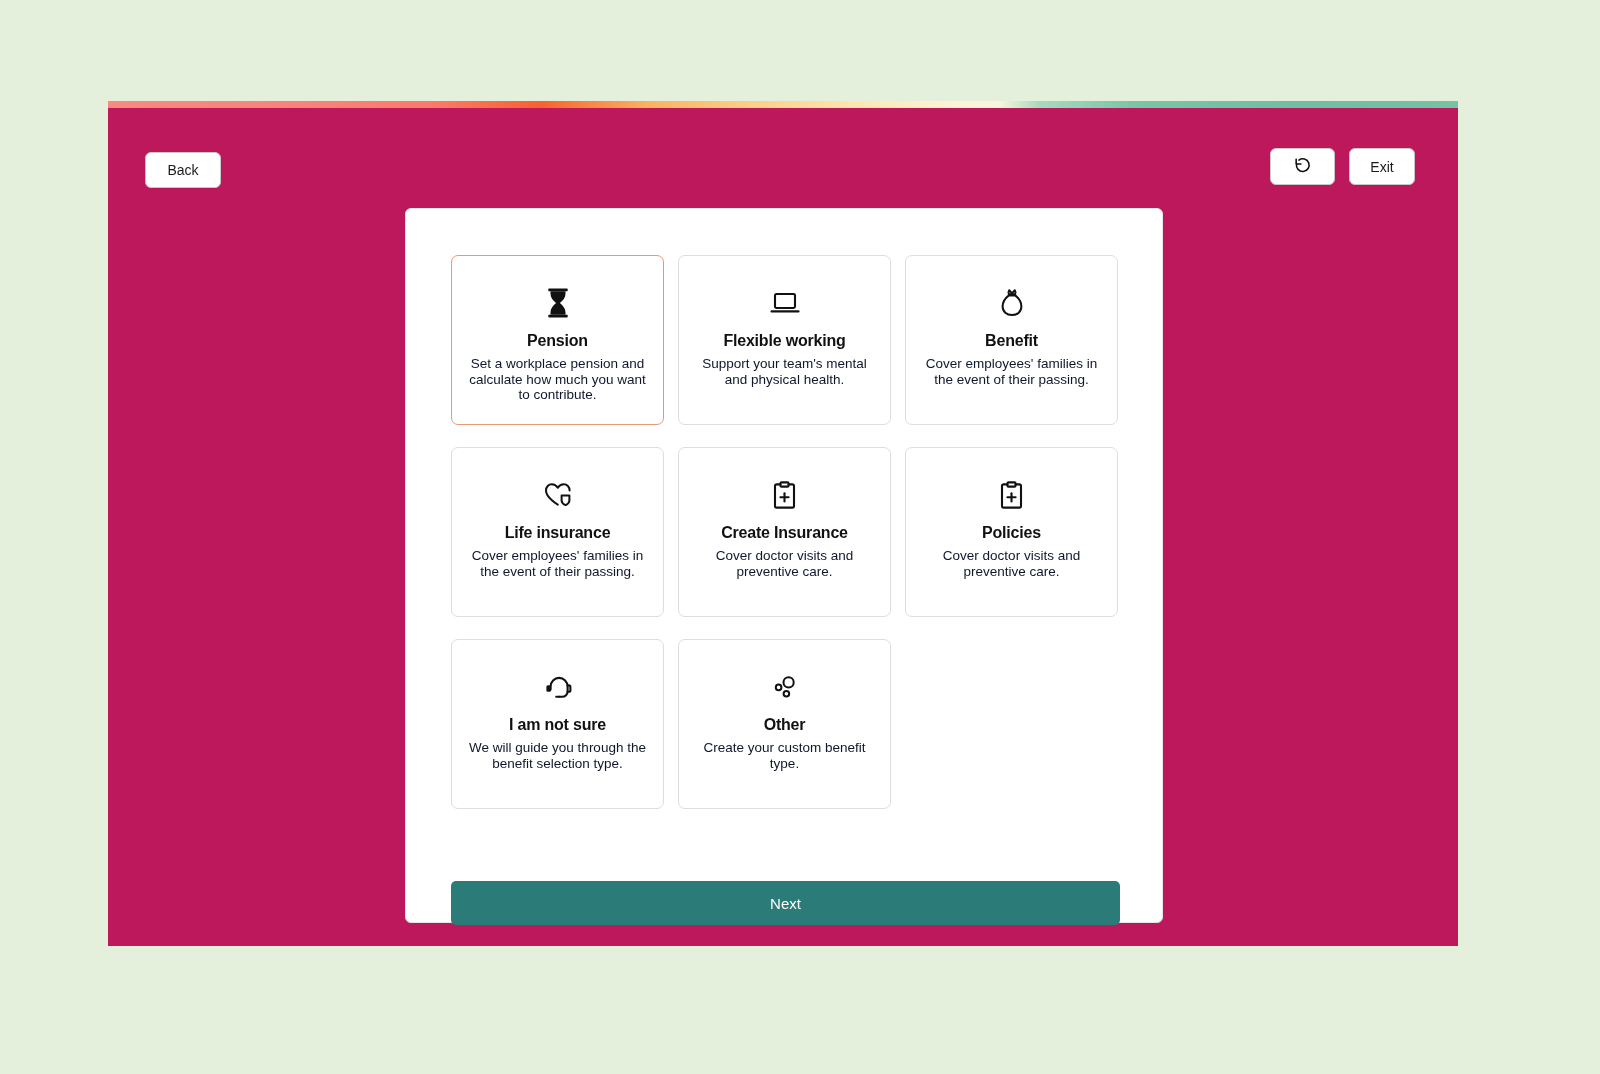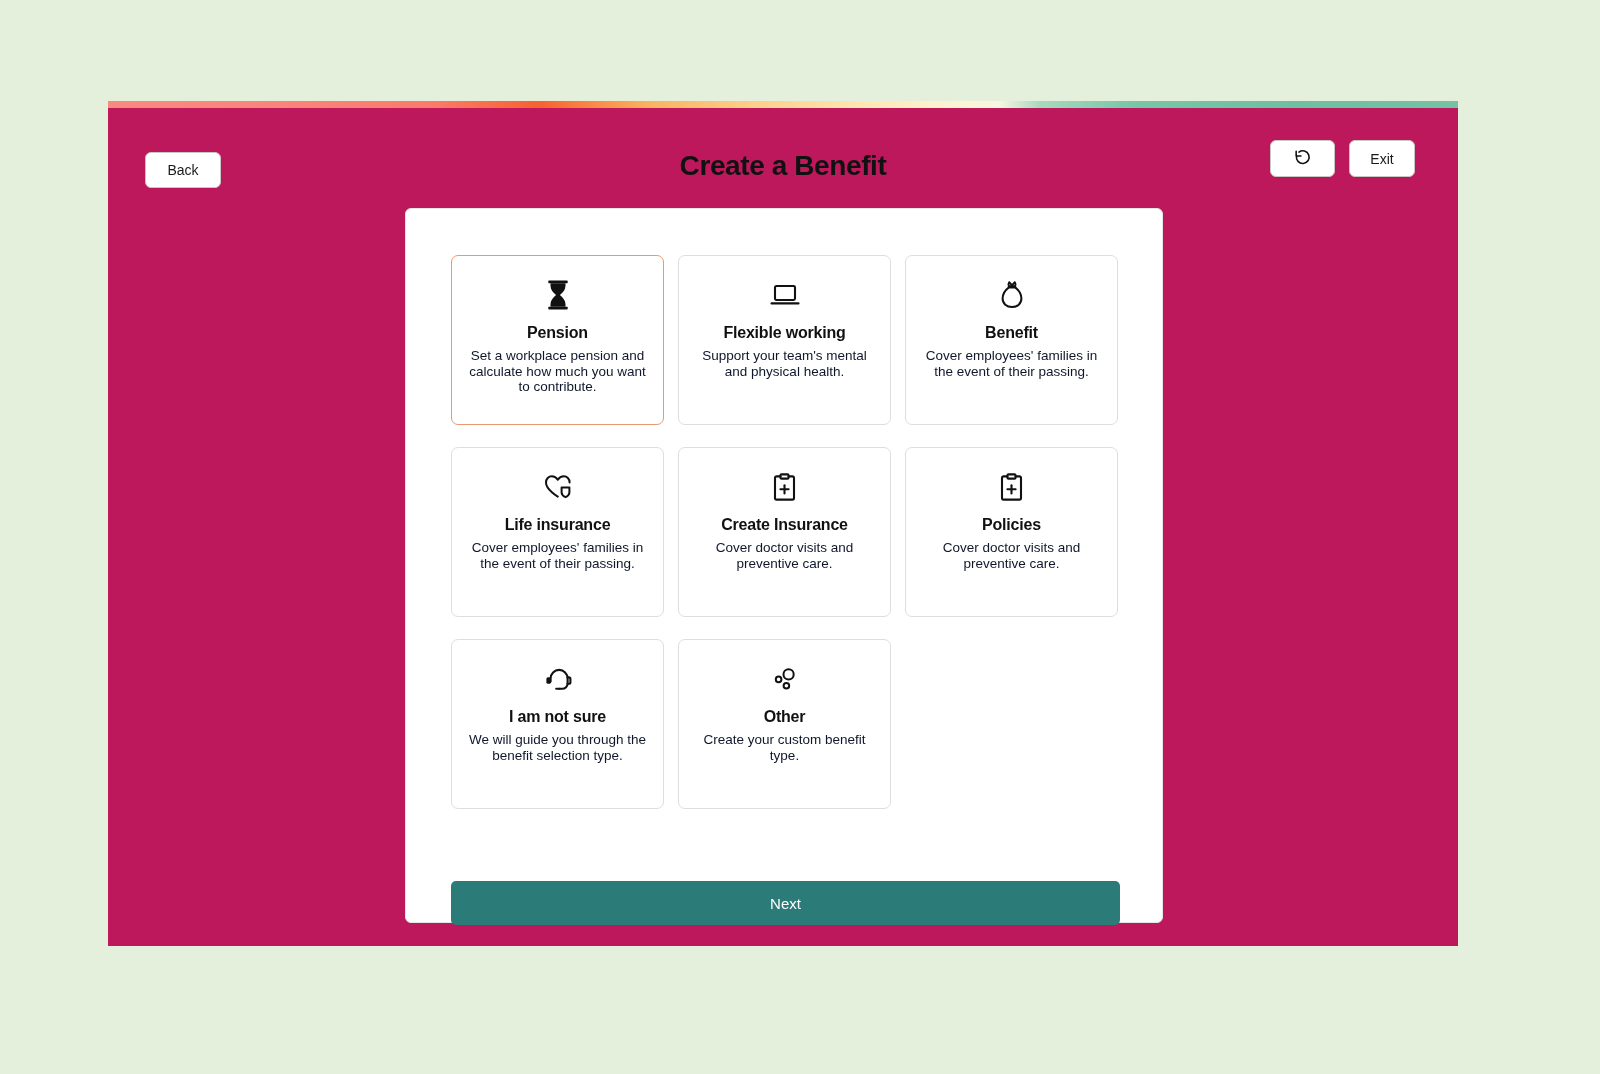--- a/index.html
+++ b/index.html
@@ -85,21 +85,21 @@
     font-family: "Liberation Sans", sans-serif;
     font-size: 28px;
     font-weight: bold;
     letter-spacing: -0.4px;
     color: #111111;
   }
 
   .header-actions {
     position: absolute;
     right: 43px;
-    top: 32px;
+    top: 40px;
     display: flex;
     gap: 14px;
   }
 
   .btn-icon-square {
     width: 65px;
     height: 37px;
     background: #ffffff;
     border: 1px solid #c9c9c4;
     border-radius: 6px;
@@ -146,21 +146,21 @@
     display: grid;
     grid-template-columns: repeat(3, 213px);
     grid-auto-rows: 170px;
     gap: 22px 14px;
   }
 
   .benefit-card {
     background: #ffffff;
     border: 1px solid #dededa;
     border-radius: 7px;
-    padding: 22px 14px 0;
+    padding: 30px 14px 0;
     text-align: center;
     cursor: pointer;
     display: flex;
     flex-direction: column;
     align-items: center;
   }
 
   .benefit-card.selected {
     border: 1.5px solid #e79a72;
   }
@@ -211,21 +211,20 @@
 <body>
 
 <div class="app-window">
 
   <div class="gradient-bar"></div>
 
   <div class="app-header">
 
     <button class="btn-back">Back</button>
 
-    <div class="page-title">Create a Benefit</div>
 
     <div class="header-actions">
       <button class="btn-icon-square">
         <span>
           <svg width="19" height="19" viewBox="0 0 24 24" fill="none" stroke="#111111" stroke-width="2" stroke-linecap="round" stroke-linejoin="round">
             <path d="M4 4 L4 10 L10 10"></path>
             <path d="M4.5 10 A8 8 0 1 0 7.5 5.2"></path>
           </svg>
         </span>
       </button>

